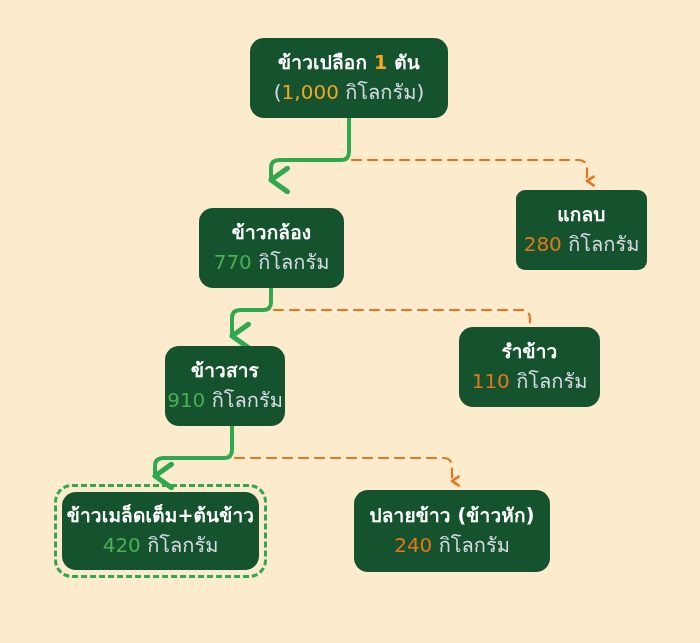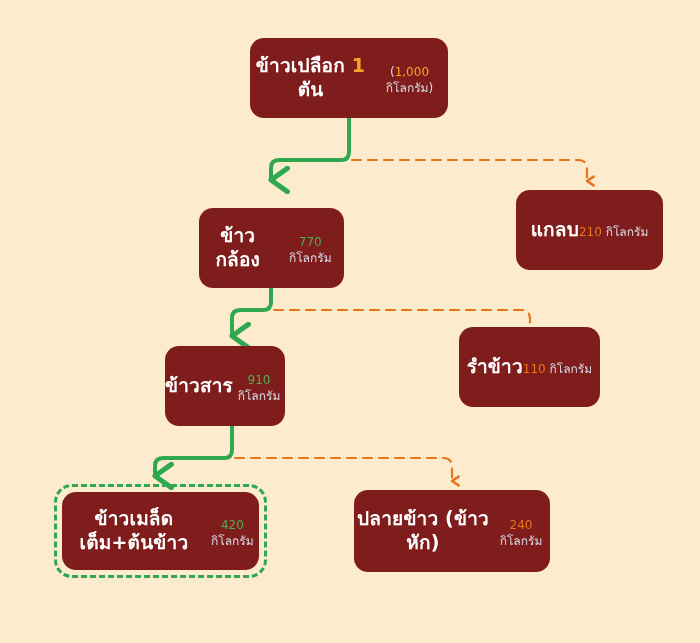--- a/index.html
+++ b/index.html
@@ -22,39 +22,40 @@
   #connectors {
     position: absolute;
     left: 0;
     top: 0;
     width: 700px;
     height: 643px;
     pointer-events: none;
   }
   .node {
     position: absolute;
-    background: #7f1d1d;
+    background: #14532d;
     border-radius: 14px;
     box-sizing: border-box;
     display: flex;
+    flex-direction: column;
     align-items: center;
     justify-content: center;
     text-align: center;
     color: #ffffff;
     z-index: 2;
   }
   .node-title {
     font-weight: bold;
     font-size: 19px;
     line-height: 1.25;
     color: #ffffff;
     letter-spacing: 0.2px;
   }
   .node-sub {
-    font-size: 12px;
+    font-size: 20px;
     line-height: 1.3;
     margin-top: 5px;
     color: #d8dbe6;
   }
   .node-sub .val-green { color: #4caf50; }
   .node-sub .val-orange { color: #e8751a; }
   .node-title .val-orange { color: #f5a623; }
   .node-sub .val-amber { color: #f5a623; }
 
   .highlight-box {
@@ -62,21 +63,21 @@
     border: 3px dashed #2fa84f;
     border-radius: 18px;
     box-sizing: border-box;
     z-index: 1;
     background: transparent;
   }
 
   
   #node-paddy      { left: 250px; top: 38px;  width: 198px; height: 80px; }
   #node-brown      { left: 199px; top: 208px; width: 145px; height: 80px; }
-  #node-husk       { left: 516px; top: 190px; width: 147px; height: 80px; }
+  #node-husk       { left: 516px; top: 190px; width: 131px; height: 80px; border-radius: 9px; }
   #node-white      { left: 165px; top: 346px; width: 120px; height: 80px; }
   #node-bran       { left: 459px; top: 327px; width: 141px; height: 80px; }
   #node-whole      { left: 62px;  top: 492px; width: 197px; height: 78px; }
   #node-broken     { left: 354px; top: 490px; width: 196px; height: 82px; }
   #highlight-whole { left: 54px;  top: 484px; width: 213px; height: 94px; }
 </style>
 </head>
 <body>
 
 <div id="diagram">
@@ -111,21 +112,21 @@
     <div class="node-sub"><span>(</span><span class="val-amber">1,000</span><span> กิโลกรัม)</span></div>
   </div>
 
   <div class="node" id="node-brown">
     <div class="node-title">ข้าวกล้อง</div>
     <div class="node-sub"><span class="val-green">770</span><span> กิโลกรัม</span></div>
   </div>
 
   <div class="node" id="node-husk">
     <div class="node-title">แกลบ</div>
-    <div class="node-sub"><span class="val-orange">210</span><span> กิโลกรัม</span></div>
+    <div class="node-sub"><span class="val-orange">280</span><span> กิโลกรัม</span></div>
   </div>
 
   <div class="node" id="node-white">
     <div class="node-title">ข้าวสาร</div>
     <div class="node-sub"><span class="val-green">910</span><span> กิโลกรัม</span></div>
   </div>
 
   <div class="node" id="node-bran">
     <div class="node-title">รำข้าว</div>
     <div class="node-sub"><span class="val-orange">110</span><span> กิโลกรัม</span></div>

